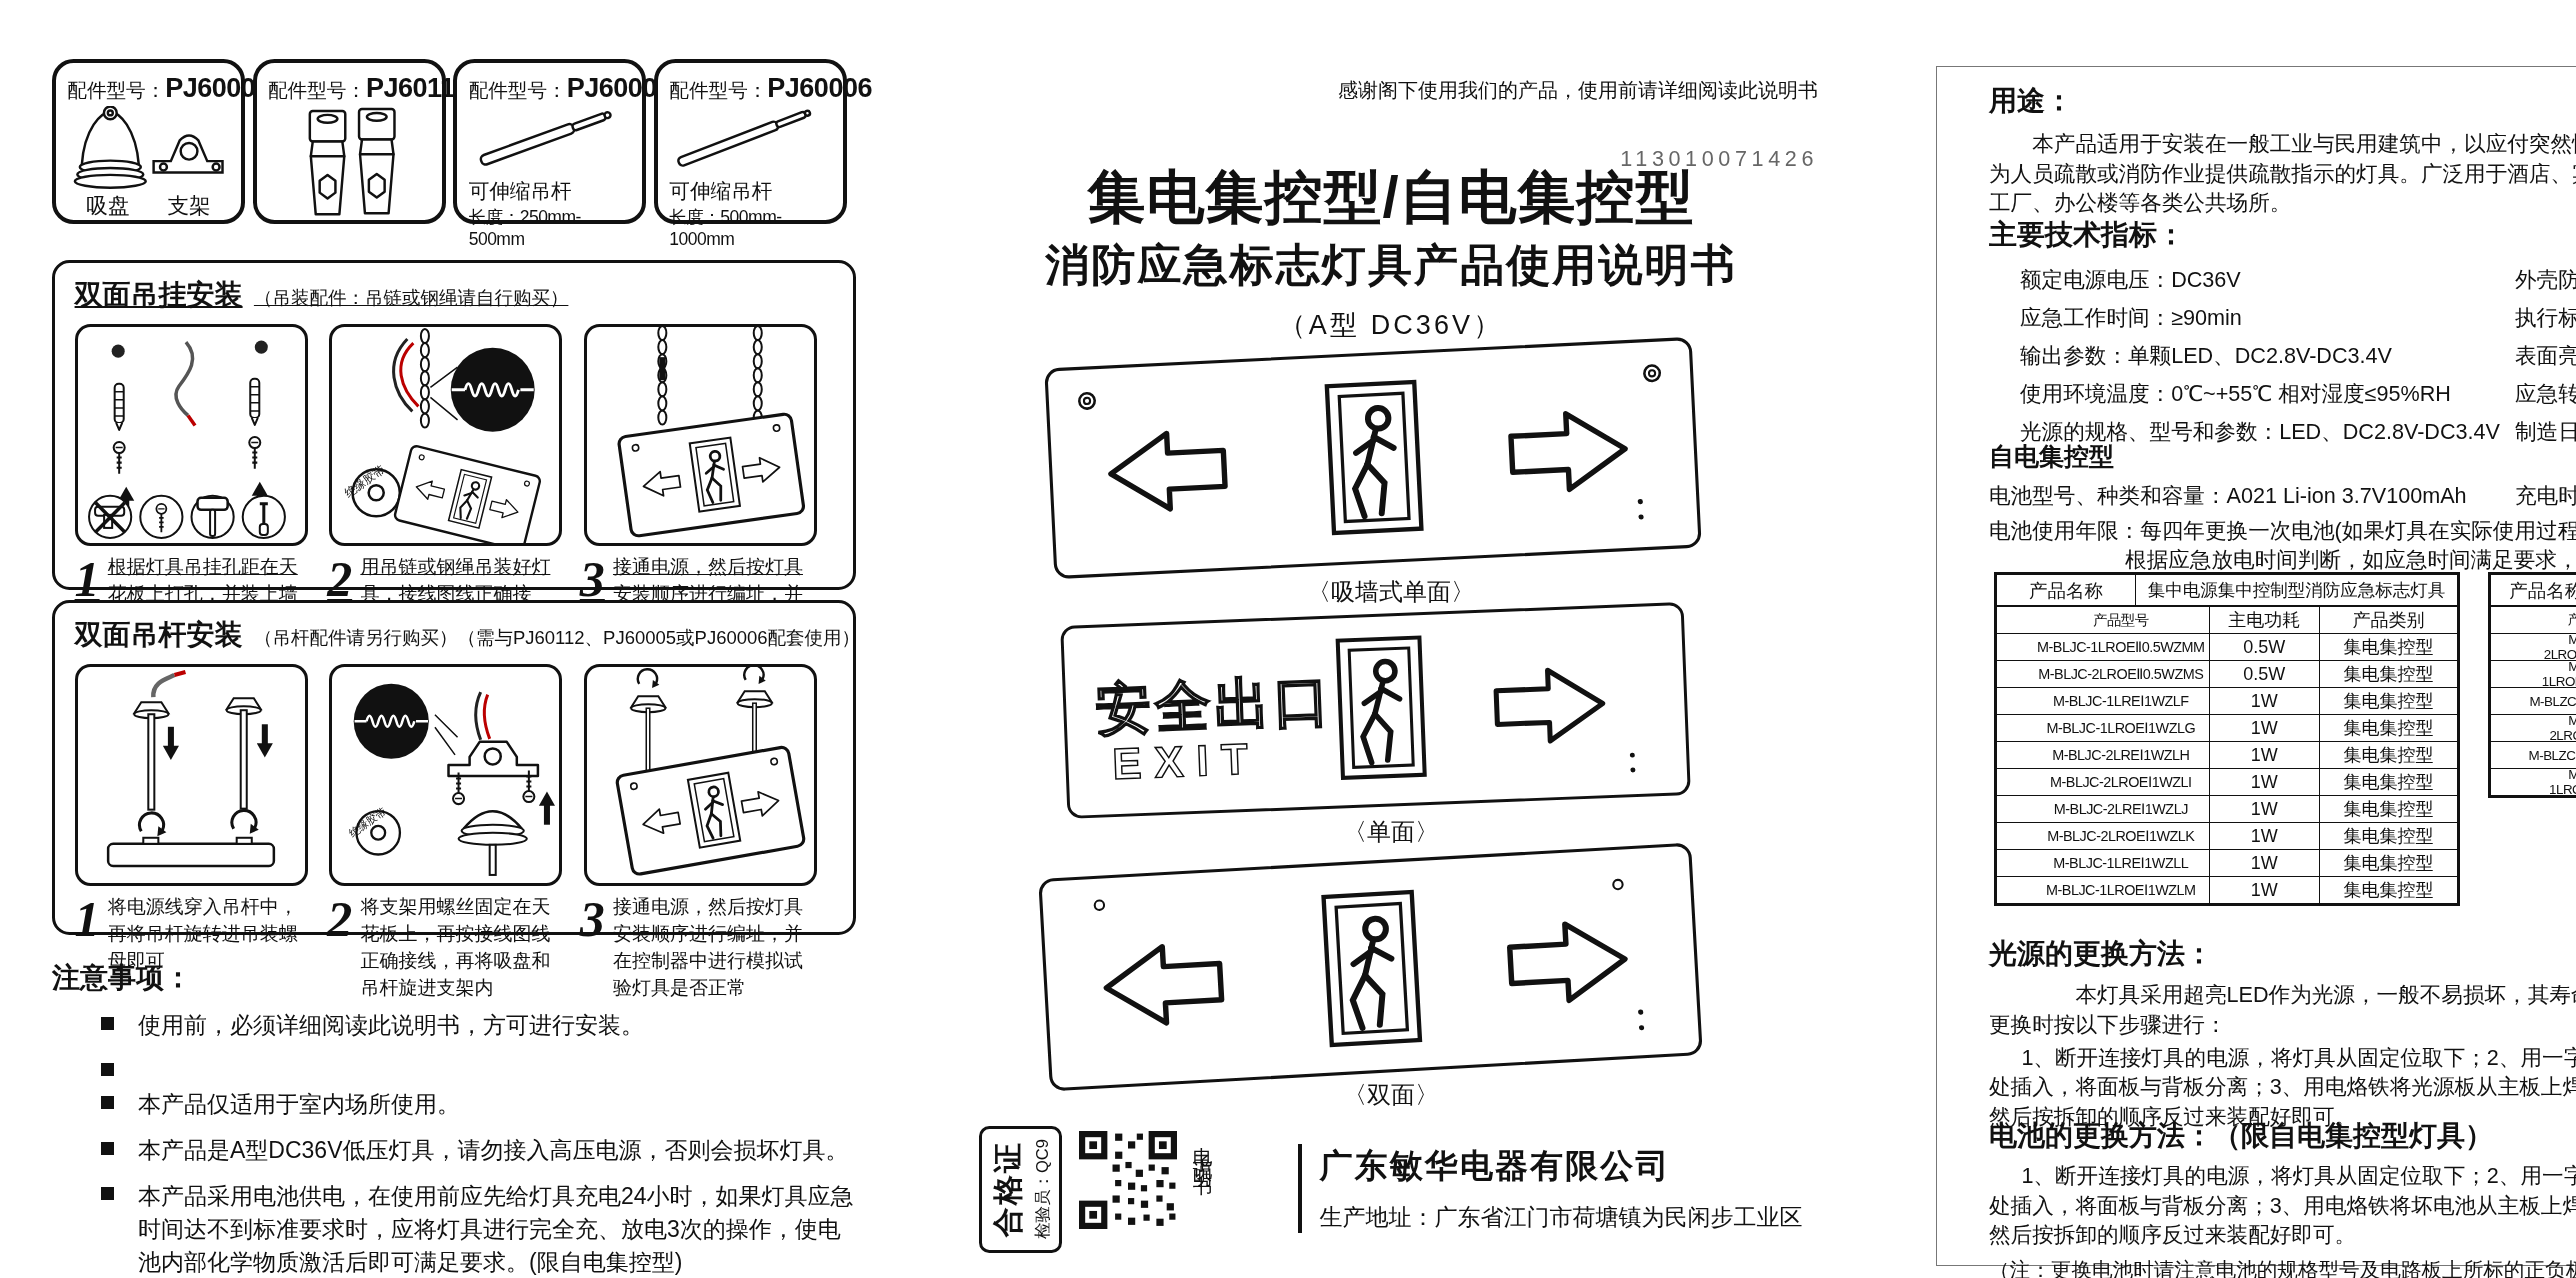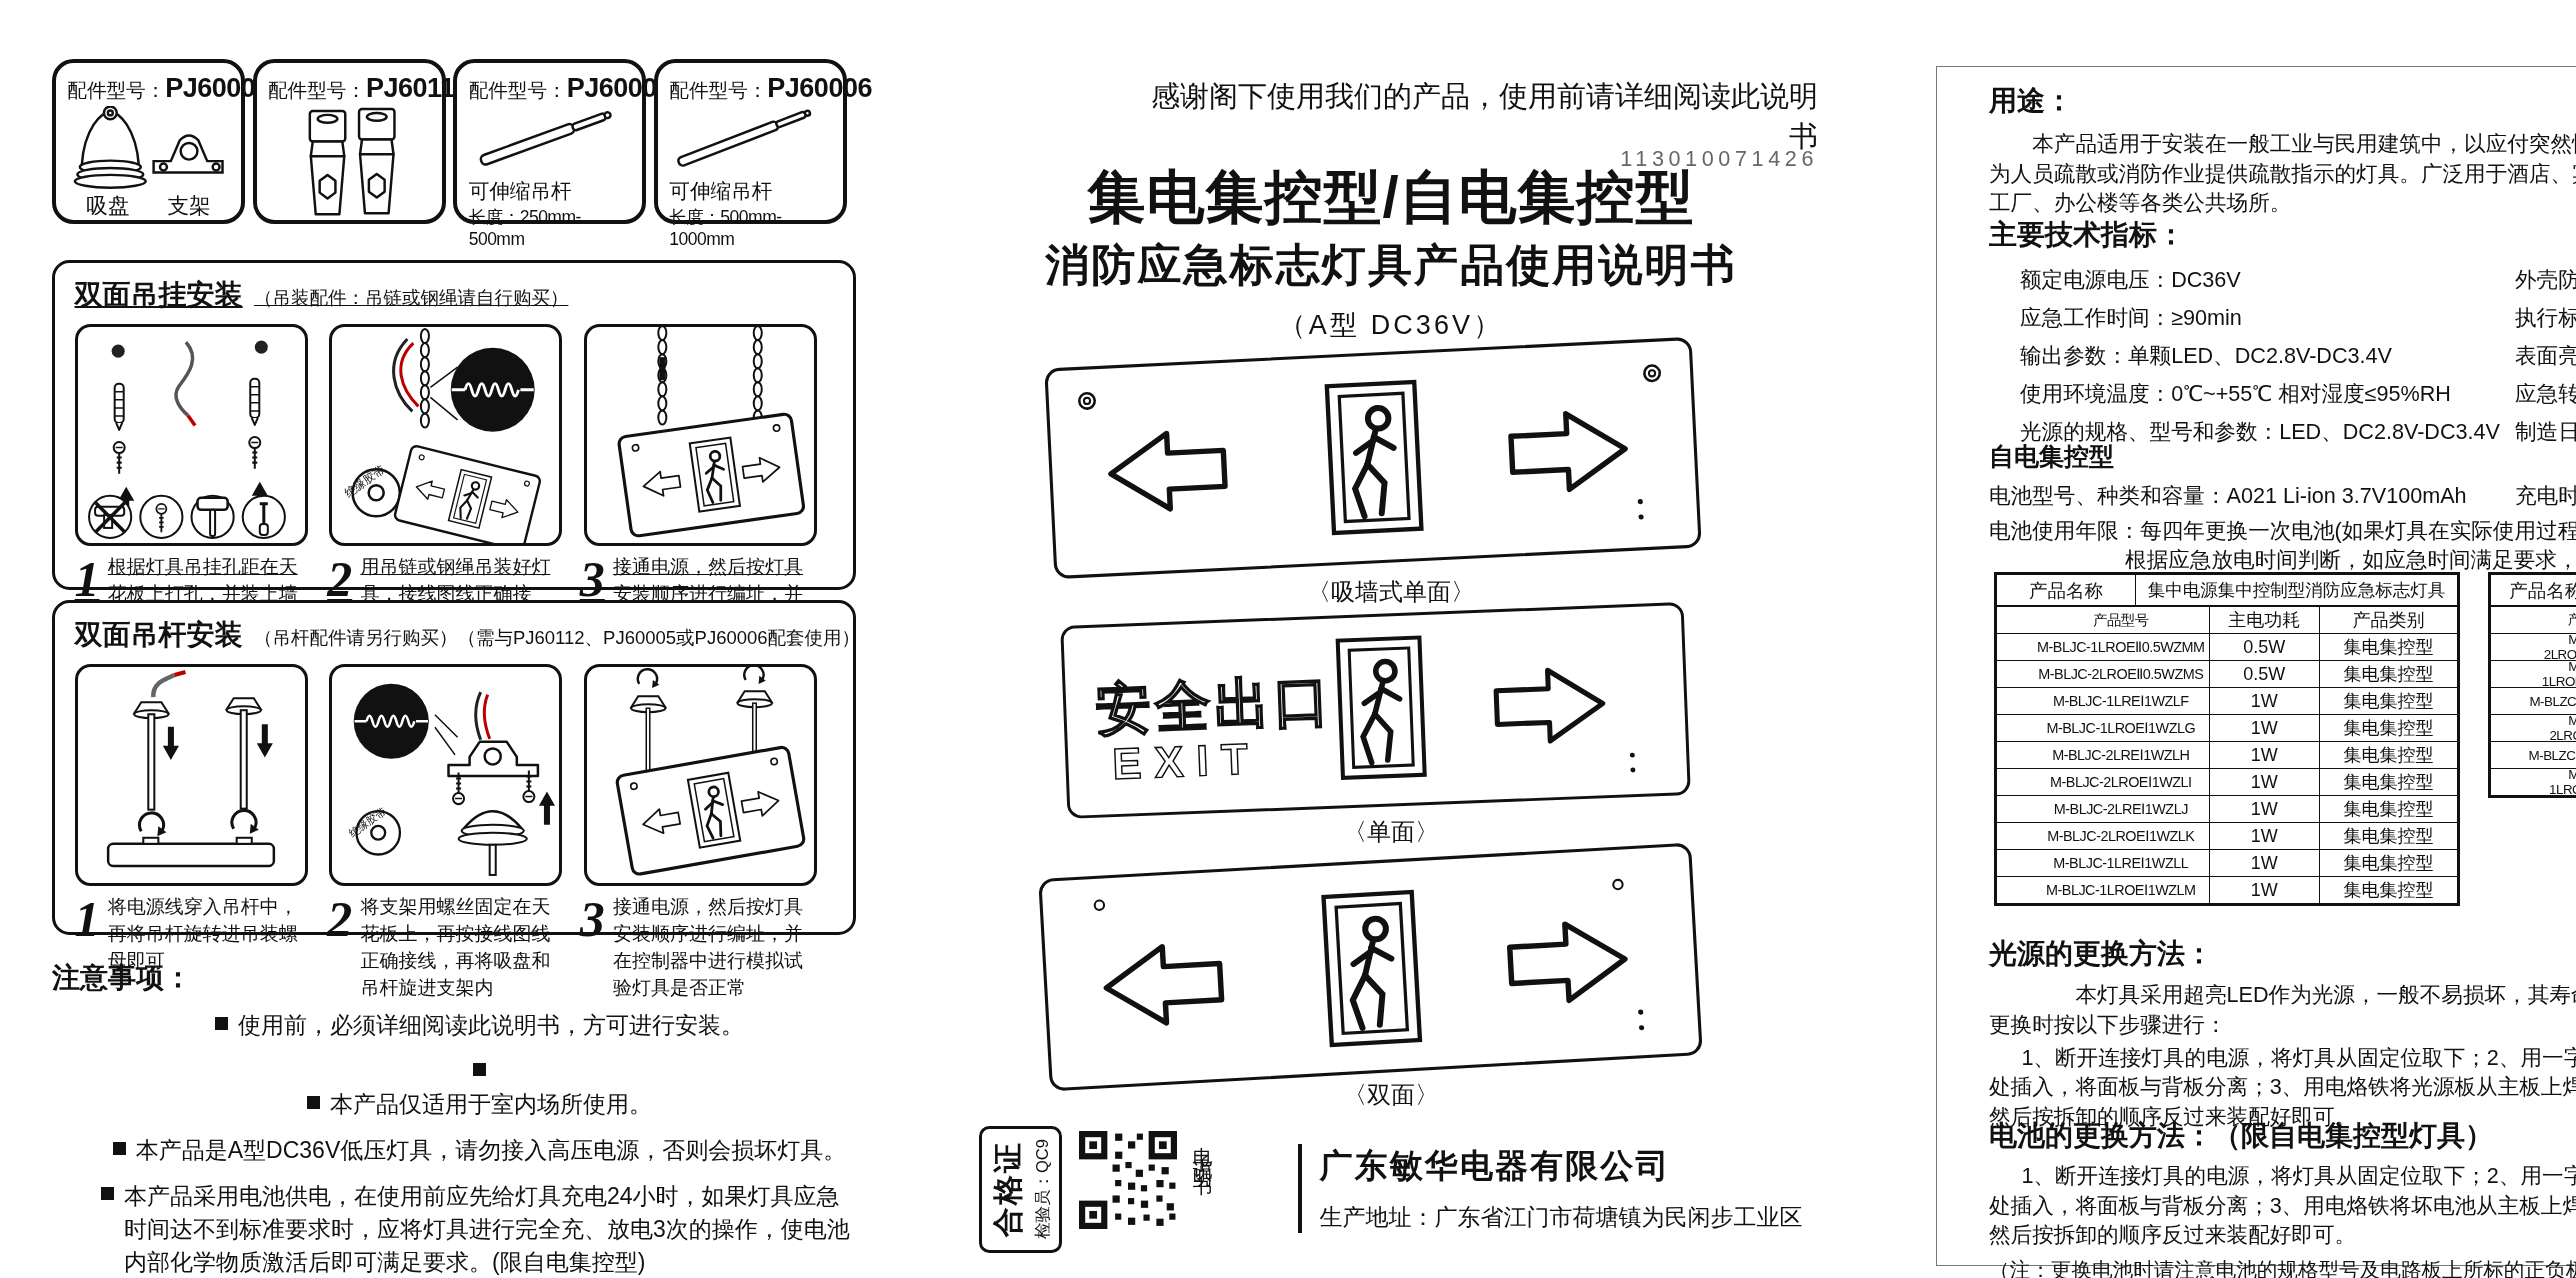--- a/index.html
+++ b/index.html
@@ -24,25 +24,25 @@
   .sec-title{font-size:28px;font-weight:bold;white-space:nowrap;}
   .sec-sub{font-size:18.5px;white-space:nowrap;}
   .panelrow{display:flex;gap:21.6px;margin-top:9.3px;}
   .panel{width:233px;height:222px;border:3.6px solid #111;border-radius:15.5px;background:#fff;box-sizing:border-box;overflow:hidden;flex:none;}
   .panel svg{width:100%;height:100%;display:block;}
   .steprow{display:flex;gap:19.6px;margin-top:8.2px;}
   .step{display:flex;gap:8.2px;width:233px;box-sizing:border-box;flex:none;}
   .stepnum{font-family:"Liberation Serif",serif;font-style:italic;font-weight:bold;font-size:50px;line-height:1;flex:none;}
   .steptext{font-size:19px;line-height:1.42;}
   
-  .note-item{display:flex;gap:10px;margin:12.4px 0;width:757px;justify-content:center;}
+  .note-item{display:flex;gap:24px;margin:12.4px 0;width:757px;}
   .note-sq{width:13px;height:13px;background:#111;flex:none;margin-top:7.7px;}
   .note-text{font-size:23px;line-height:1.45;}
   
-  .cov-thanks{font-size:29px;text-align:right;}
+  .cov-thanks{font-size:20px;text-align:right;}
   .cov-serial{font-size:21.6px;text-align:right;letter-spacing:4.6px;color:#666;}
   .cov-title{font-size:58px;font-weight:900;text-align:center;letter-spacing:1px;}
   .cov-sub{font-size:44px;font-weight:600;text-align:center;letter-spacing:2.1px;}
   .cov-model{font-size:27px;text-align:center;letter-spacing:3.1px;}
   .cov-cap{font-size:24px;text-align:center;}
   .bigsign{display:block;}
   .cert-box{width:77px;height:121px;border:3.1px solid #111;border-radius:10.3px;position:relative;}
   .cert-inner{position:absolute;left:-21.6px;top:33px;width:121px;height:54px;transform:rotate(-90deg);
               display:flex;flex-direction:column;align-items:center;justify-content:center;}
   .cert-title{font-size:30px;font-weight:bold;letter-spacing:2.1px;}

